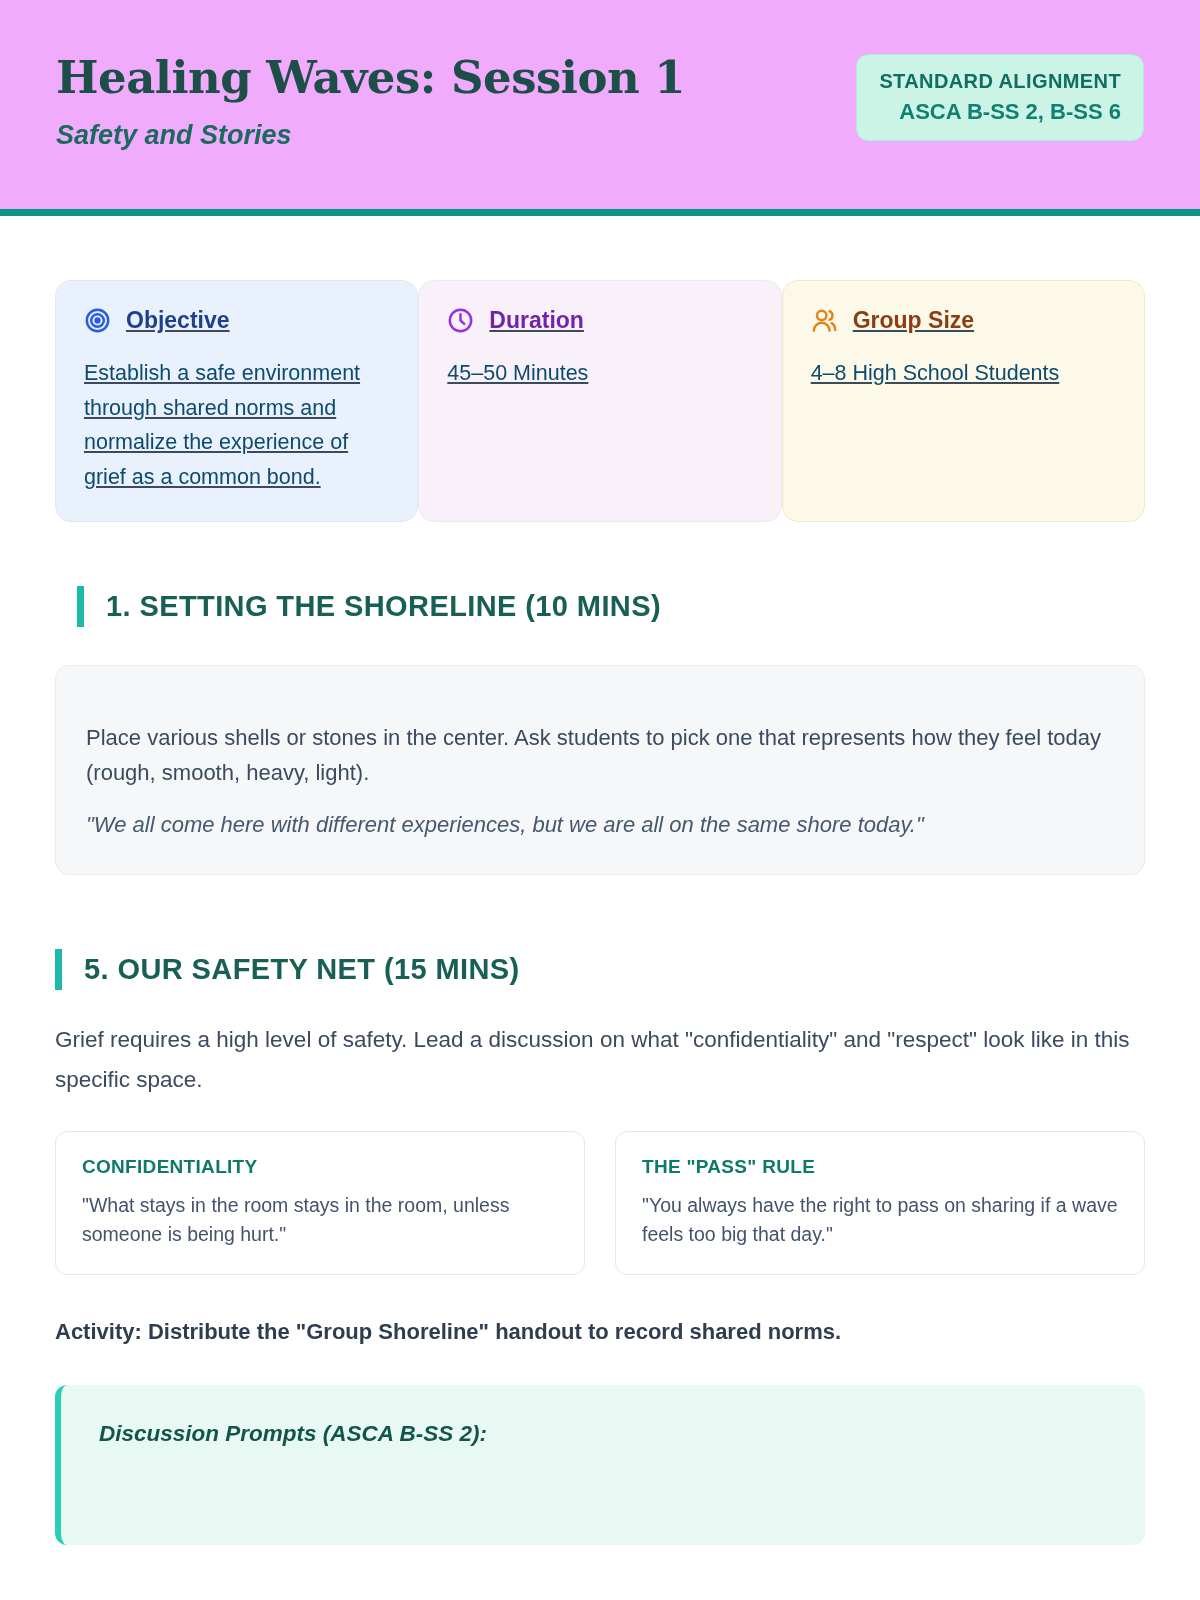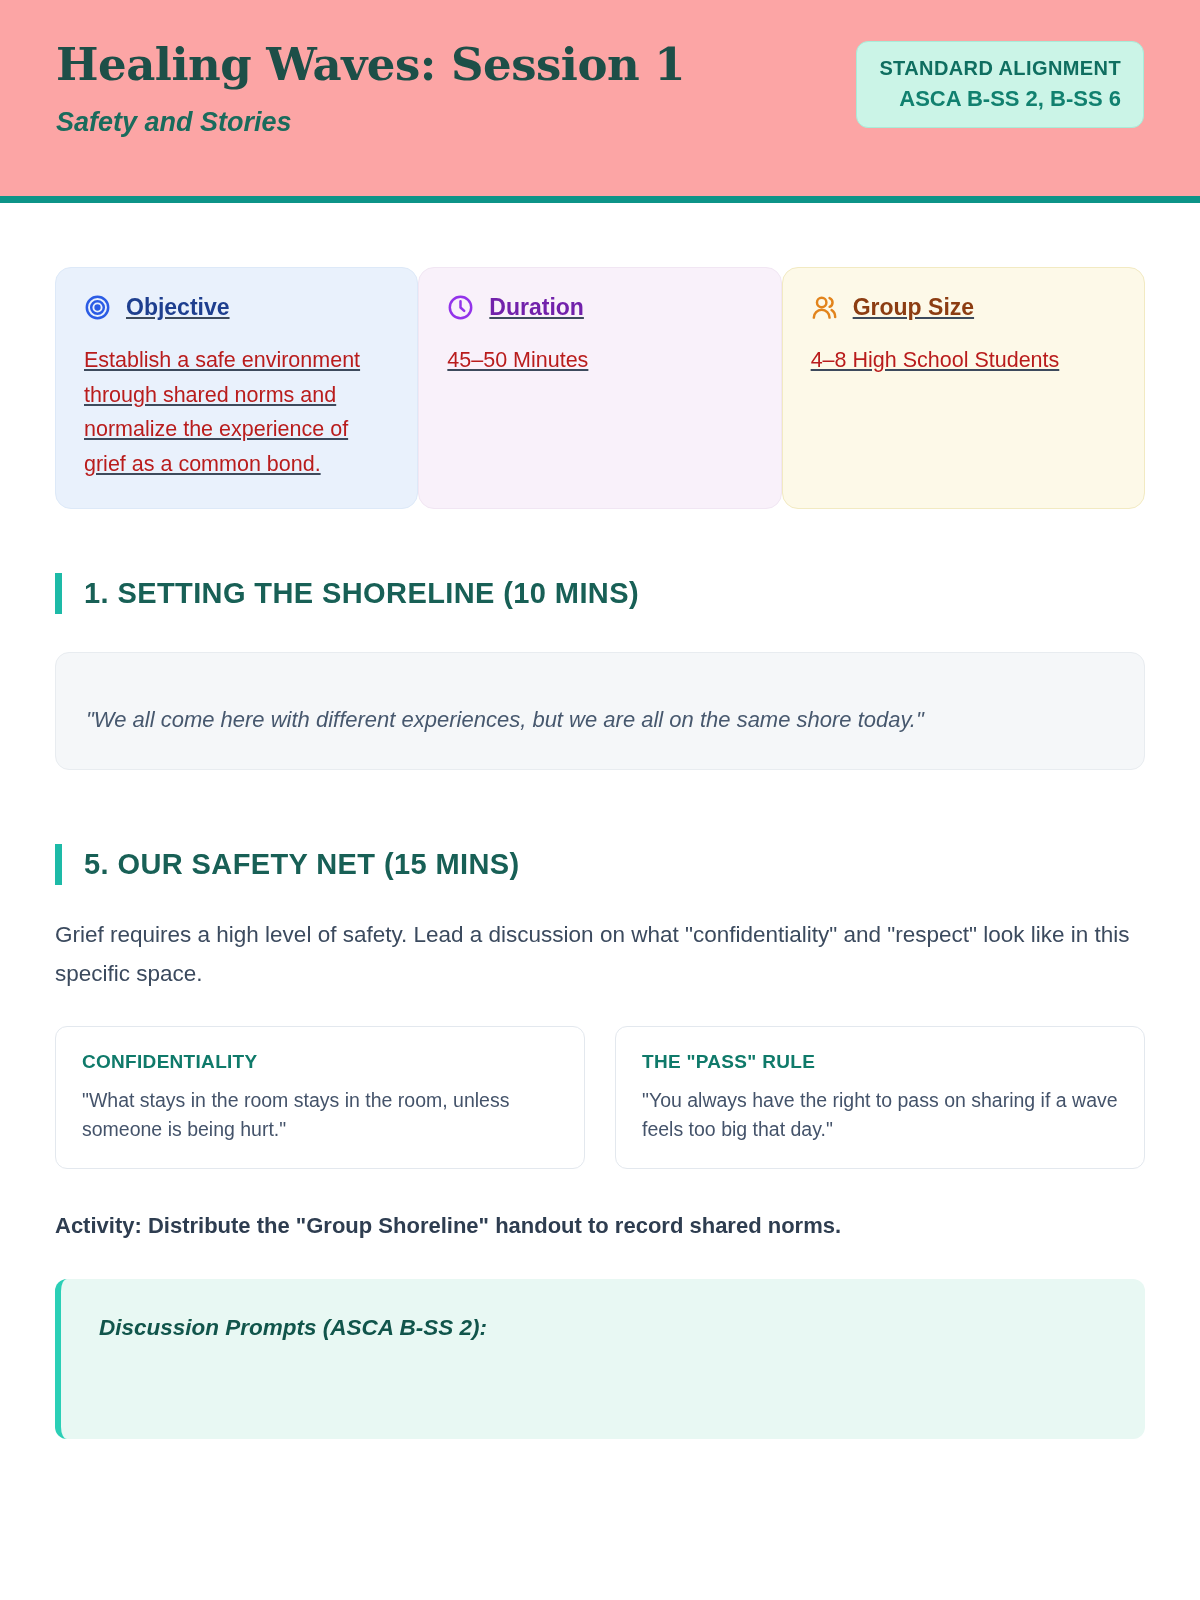--- a/index.html
+++ b/index.html
@@ -5,23 +5,23 @@
   * { margin: 0; padding: 0; box-sizing: border-box; }
   html, body { background: #ffffff; }
   .page {
     width: 1200px; height: 1600px; overflow: hidden;
     background: #ffffff;
     font-family: "Liberation Sans", sans-serif;
     color: #3d4a5c;
   }
   
   .header {
-    background: #fca5a5;
+    background: #f0abfc;
     border-bottom: 7px solid #0d9488;
-    padding: 39px 56px 58px 56px;
+    padding: 52px 56px 58px 56px;
     display: flex; justify-content: space-between; align-items: flex-start;
   }
   .title {
     font-family: "DejaVu Serif", serif;
     font-weight: bold;
     font-size: 45px;
     letter-spacing: -0.5px;
     color: #1d4f48;
     line-height: 1.15;
   }
@@ -61,31 +61,31 @@
   .info-card.duration  { background: #f9f1fa; border: 1px solid #f1e6f3; }
   .info-card.groupsize { background: #fdf9e8; border: 1px solid #f2eac2; }
   .info-card-head { display: flex; align-items: center; gap: 15px; }
   .info-card-head .icon { width: 27px; height: 27px; display: inline-flex; }
   .info-card-head .icon svg { width: 100%; height: 100%; }
   .info-card-label { font-size: 23px; font-weight: bold; }
   .objective .info-card-label { color: #1e3f8f; }
   .duration  .info-card-label { color: #7222ab; }
   .groupsize .info-card-label { color: #8c3d12; }
   .info-card-text {
-    margin-top: 22px; font-size: 21.5px; line-height: 1.62; color: #b91c1c;
+    margin-top: 22px; font-size: 21.5px; line-height: 1.62; color: #0c4a6e;
   }
   
   .section-heading {
     display: flex; align-items: center;
     border-left: 7px solid #1dbaa7;
     padding: 4px 0 4px 22px;
     font-size: 29px; font-weight: bold; letter-spacing: 0.4px;
     color: #186056;
   }
-  .mt-s1 { margin-top: 64px; }
+  .mt-s1 { margin-top: 64px; margin-left: 22px; }
   .mt-s2 { margin-top: 74px; }
   .mt-s3 { margin-top: 68px; }
   
   .icebreaker-card {
     margin-top: 38px;
     background: #f5f7f9;
     border: 1px solid #e8ecf0;
     border-radius: 14px;
     padding: 32px 30px 36px 30px;
   }
@@ -188,20 +188,21 @@
           <span class="info-card-label">Group Size</span>
         </div>
         <div class="info-card-text">4–8 High School Students</div>
       </div>
 
     </div>
 
     <div class="section-heading mt-s1">1. SETTING THE SHORELINE (10 MINS)</div>
 
     <div class="icebreaker-card">
+      <div class="icebreaker-body">Place various shells or stones in the center. Ask students to pick one that represents how they feel today (rough, smooth, heavy, light).</div>
       <div class="icebreaker-quote">"We all come here with different experiences, but we are all on the same shore today."</div>
     </div>
 
     <div class="section-heading mt-s2">5. OUR SAFETY NET (15 MINS)</div>
 
     <div class="section-intro">Grief requires a high level of safety. Lead a discussion on what "confidentiality" and "respect" look like in this specific space.</div>
 
     <div class="rules-grid">
       <div class="rule-card">
         <div class="rule-title">CONFIDENTIALITY</div>

